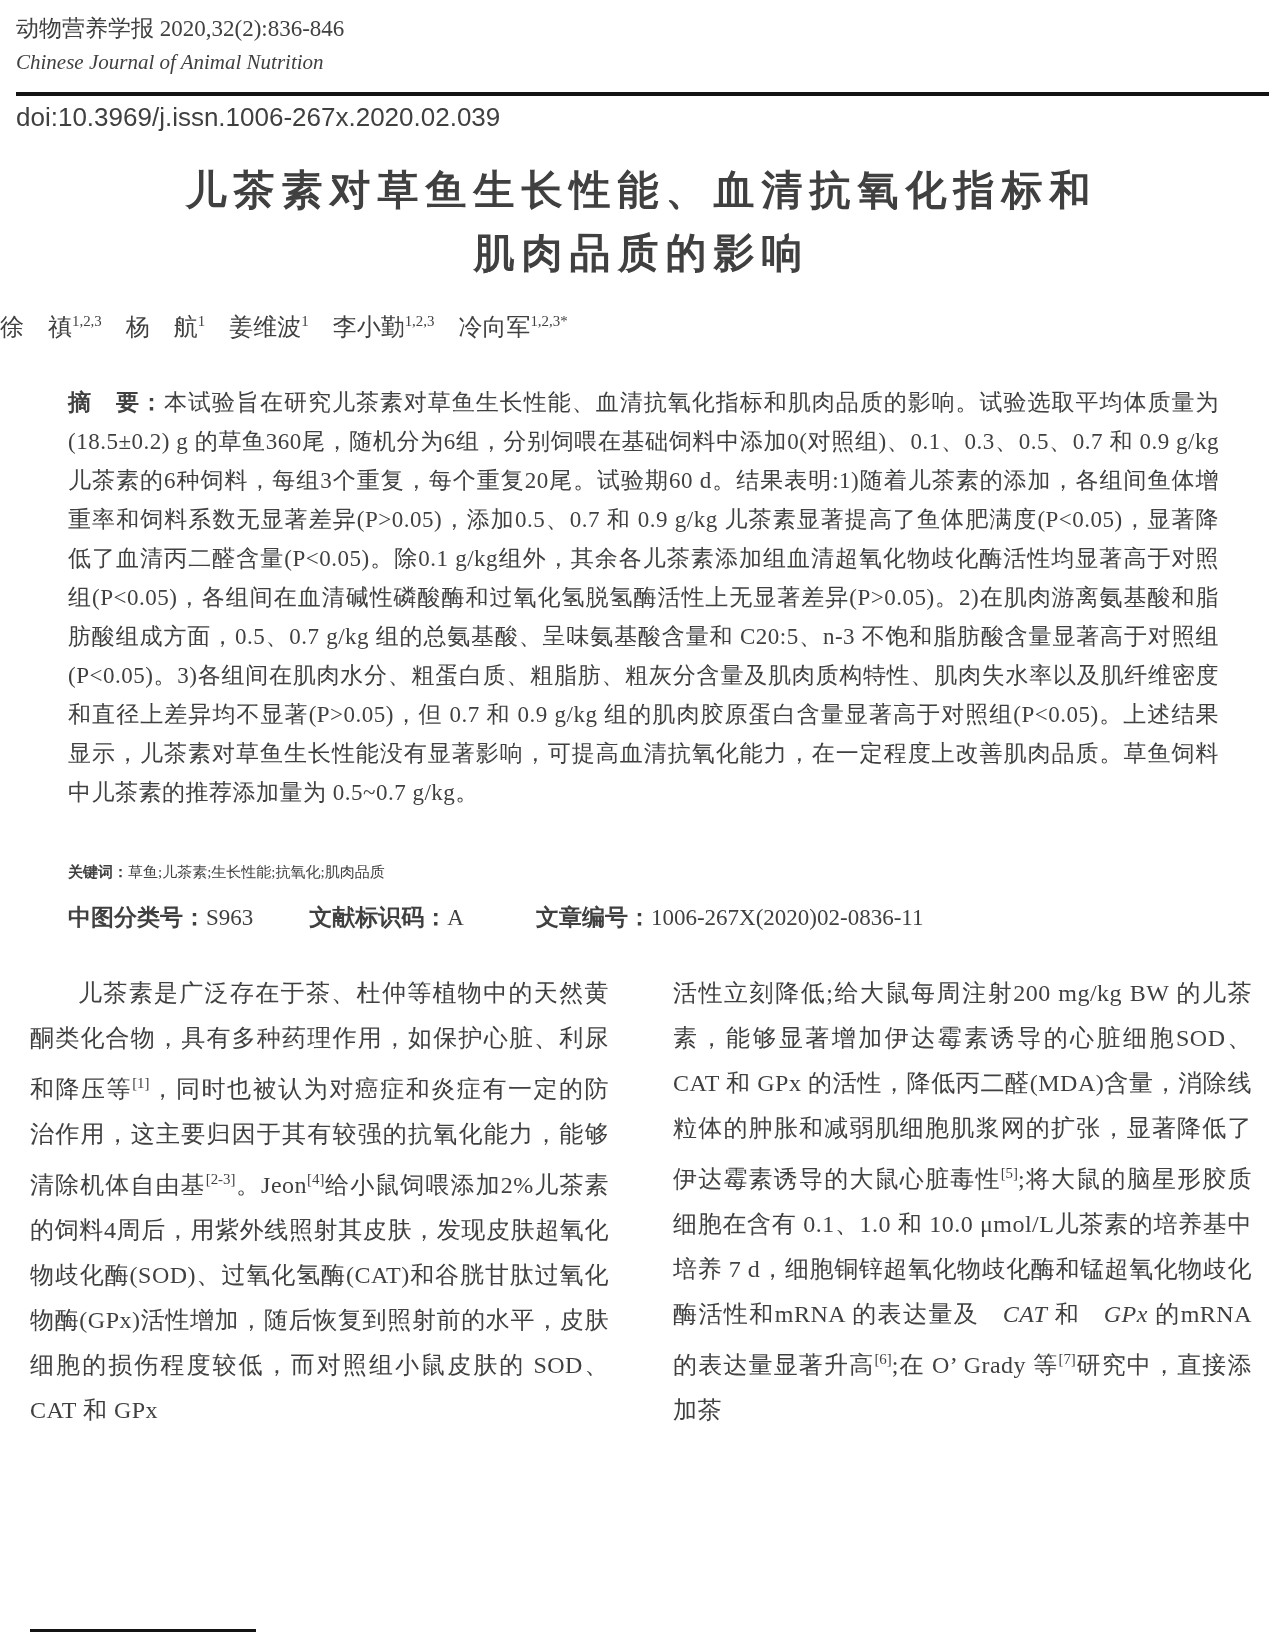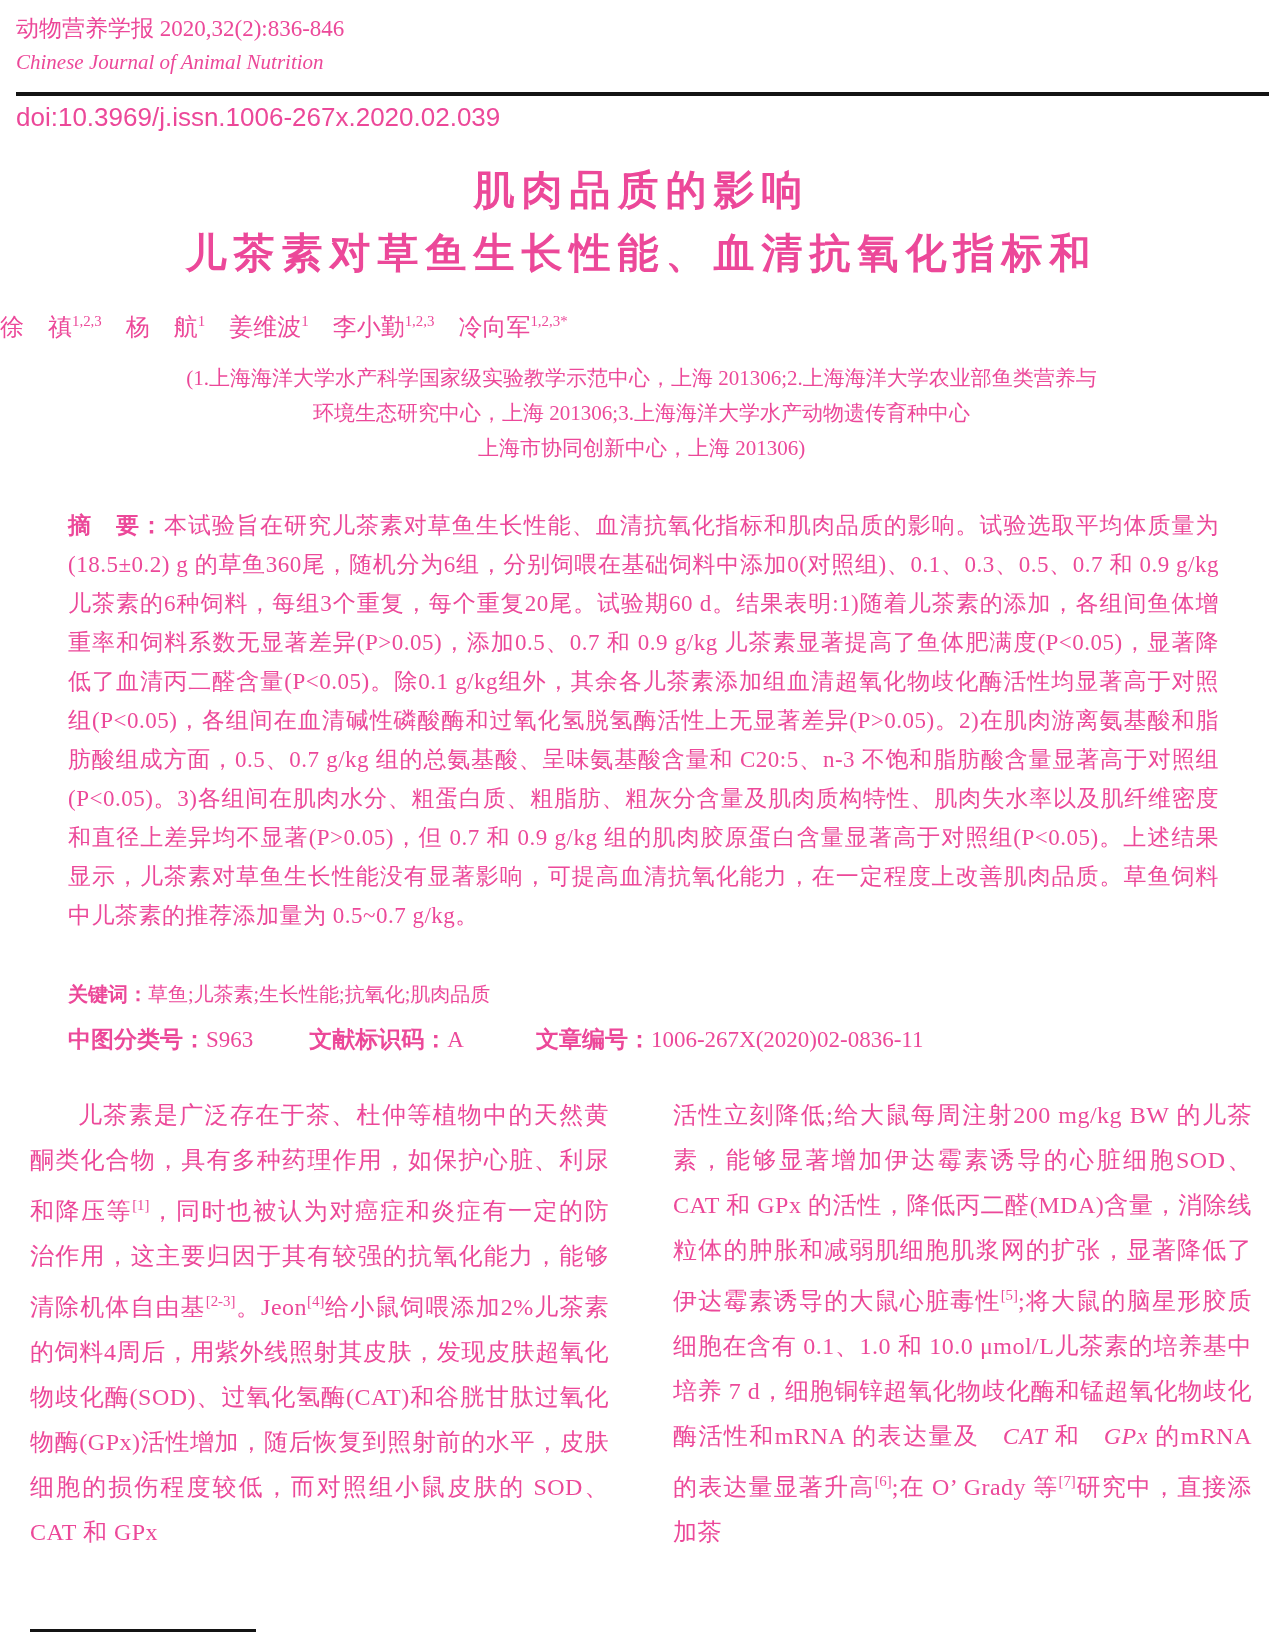--- a/index.html
+++ b/index.html
@@ -1,21 +1,21 @@
 <!DOCTYPE html>
 <html><head>
 <meta charset="utf-8">
 <style>
   html,body{margin:0;padding:0;background:#e8e8e8;}
   .page{
     position:relative;
     width:1283px;height:1641px;
     margin:0 auto;
     background:#ffffff;
-    color:#ec4899;
+    color:#404040;
     overflow:hidden;
     font-family:"Liberation Serif","DejaVu Serif",serif;
   }
   
   .header{padding:14px 16px 0 16px;}
   .journal-cn{font-size:23px;line-height:30px;}
   .journal-en{font-size:21px;line-height:28px;font-style:italic;margin-top:4px;}
   .header-rule{border-top:4px solid #141414;margin:16px 14px 0 16px;}
   .doi-line{
     margin:7px 14px 0 16px;
@@ -40,21 +40,21 @@
     text-align:center;
     font-size:21px;line-height:35px;
   }
   
   .abstract-block{
     margin:40px 64px 0 68px;
     font-size:23px;line-height:39px;
     text-align:justify;
     letter-spacing:0.5px;
   }
-  .keywords-line{margin:40px 64px 0 68px;font-size:20px;line-height:39px;}
+  .keywords-line{margin:40px 64px 0 68px;font-size:15px;line-height:39px;}
   .meta-line{
     margin:6px 64px 0 68px;
     display:flex;align-items:flex-end;
     font-size:23px;line-height:39px;
   }
   .meta-item-2{margin-left:56px;}
   .meta-item-3{margin-left:72px;}
   
   .body-columns{
     margin:34px 30px 0 30px;
@@ -81,31 +81,26 @@
 <div class="page">
 
   <div class="header">
     <div class="journal-cn">动物营养学报 2020,32(2):836-846</div>
     <div class="journal-en">Chinese Journal of Animal Nutrition</div>
   </div>
   <div class="header-rule"></div>
   <div class="doi-line">doi:10.3969/j.issn.1006-267x.2020.02.039</div>
 
   <div class="title hei">
+    <div>儿茶素对草鱼生长性能、血清抗氧化指标和</div>
     <div>肌肉品质的影响</div>
-    <div>儿茶素对草鱼生长性能、血清抗氧化指标和</div>
   </div>
 
   <div class="authors"><span>徐　禛</span><span class="sup">1,2,3</span><span>　杨　航</span><span class="sup">1</span><span>　姜维波</span><span class="sup">1</span><span>　李小勤</span><span class="sup">1,2,3</span><span>　冷向军</span><span class="sup">1,2,3*</span></div>
 
-  <div class="affiliations">
-    <div>(1.上海海洋大学水产科学国家级实验教学示范中心，上海 201306;2.上海海洋大学农业部鱼类营养与</div>
-    <div>环境生态研究中心，上海 201306;3.上海海洋大学水产动物遗传育种中心</div>
-    <div>上海市协同创新中心，上海 201306)</div>
-  </div>
 
   <div class="abstract-block">
     <span class="hei">摘　要：</span><span>本试验旨在研究儿茶素对草鱼生长性能、血清抗氧化指标和肌肉品质的影响。试验选取平均体质量为(18.5±0.2) g 的草鱼360尾，随机分为6组，分别饲喂在基础饲料中添加0(对照组)、0.1、0.3、0.5、0.7 和 0.9 g/kg 儿茶素的6种饲料，每组3个重复，每个重复20尾。试验期60 d。结果表明:1)随着儿茶素的添加，各组间鱼体增重率和饲料系数无显著差异(P&gt;0.05)，添加0.5、0.7 和 0.9 g/kg 儿茶素显著提高了鱼体肥满度(P&lt;0.05)，显著降低了血清丙二醛含量(P&lt;0.05)。除0.1 g/kg组外，其余各儿茶素添加组血清超氧化物歧化酶活性均显著高于对照组(P&lt;0.05)，各组间在血清碱性磷酸酶和过氧化氢脱氢酶活性上无显著差异(P&gt;0.05)。2)在肌肉游离氨基酸和脂肪酸组成方面，0.5、0.7 g/kg 组的总氨基酸、呈味氨基酸含量和 C20:5、n-3 不饱和脂肪酸含量显著高于对照组(P&lt;0.05)。3)各组间在肌肉水分、粗蛋白质、粗脂肪、粗灰分含量及肌肉质构特性、肌肉失水率以及肌纤维密度和直径上差异均不显著(P&gt;0.05)，但 0.7 和 0.9 g/kg 组的肌肉胶原蛋白含量显著高于对照组(P&lt;0.05)。上述结果显示，儿茶素对草鱼生长性能没有显著影响，可提高血清抗氧化能力，在一定程度上改善肌肉品质。草鱼饲料中儿茶素的推荐添加量为 0.5~0.7 g/kg。</span>
   </div>
 
   <div class="keywords-line">
     <span class="hei">关键词：</span><span>草鱼;儿茶素;生长性能;抗氧化;肌肉品质</span>
   </div>
 
   <div class="meta-line">

